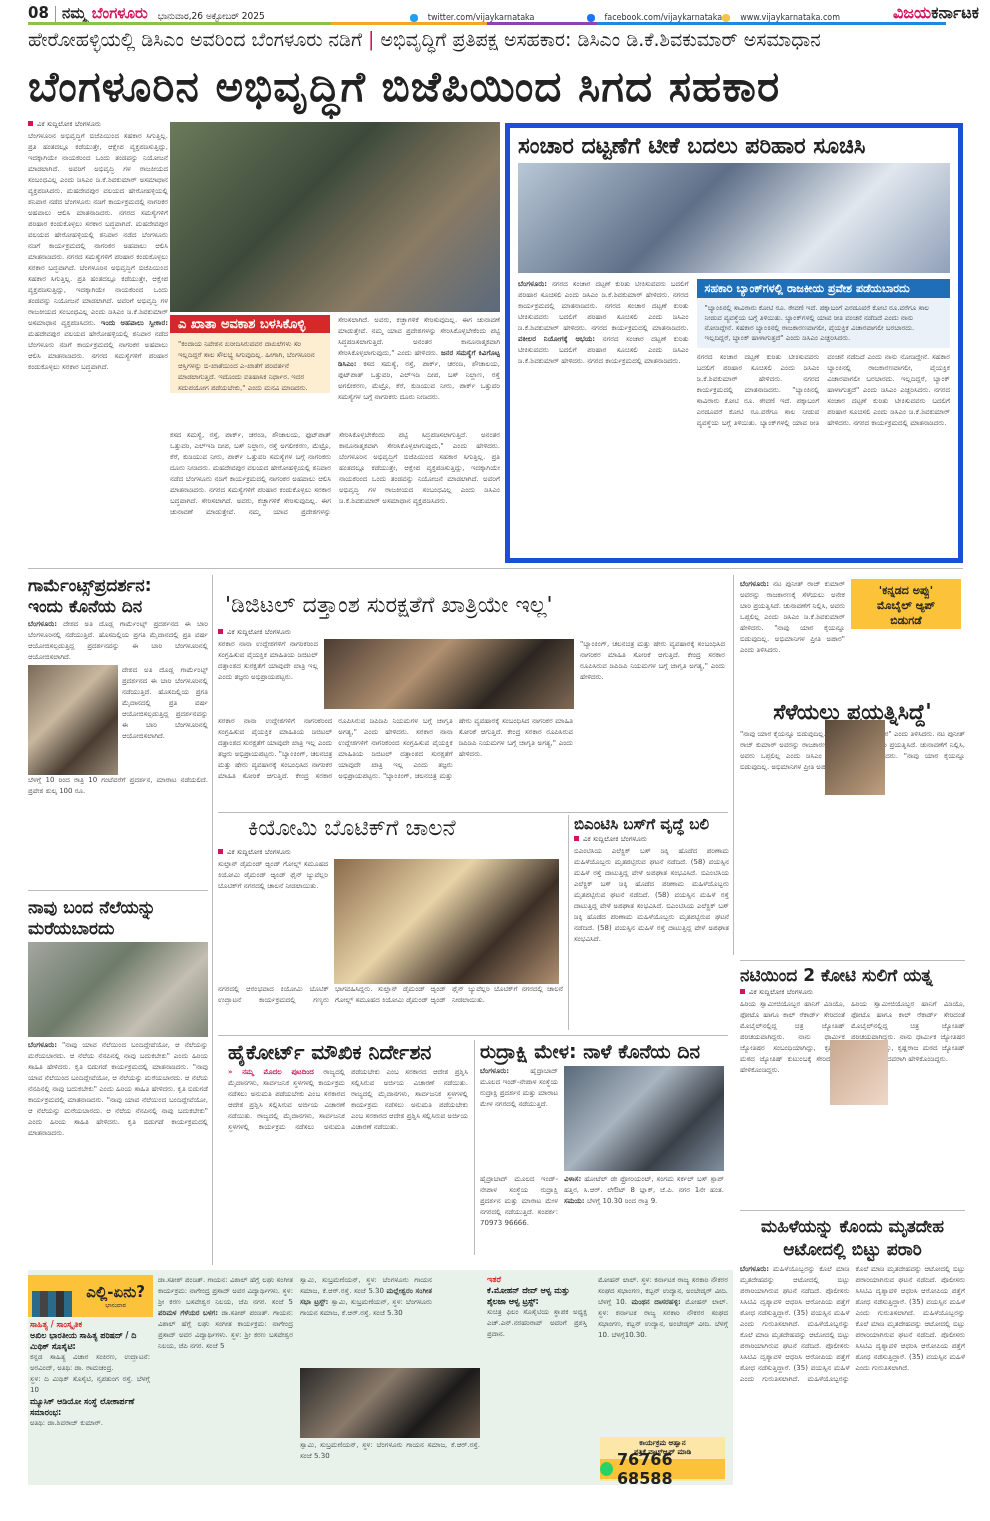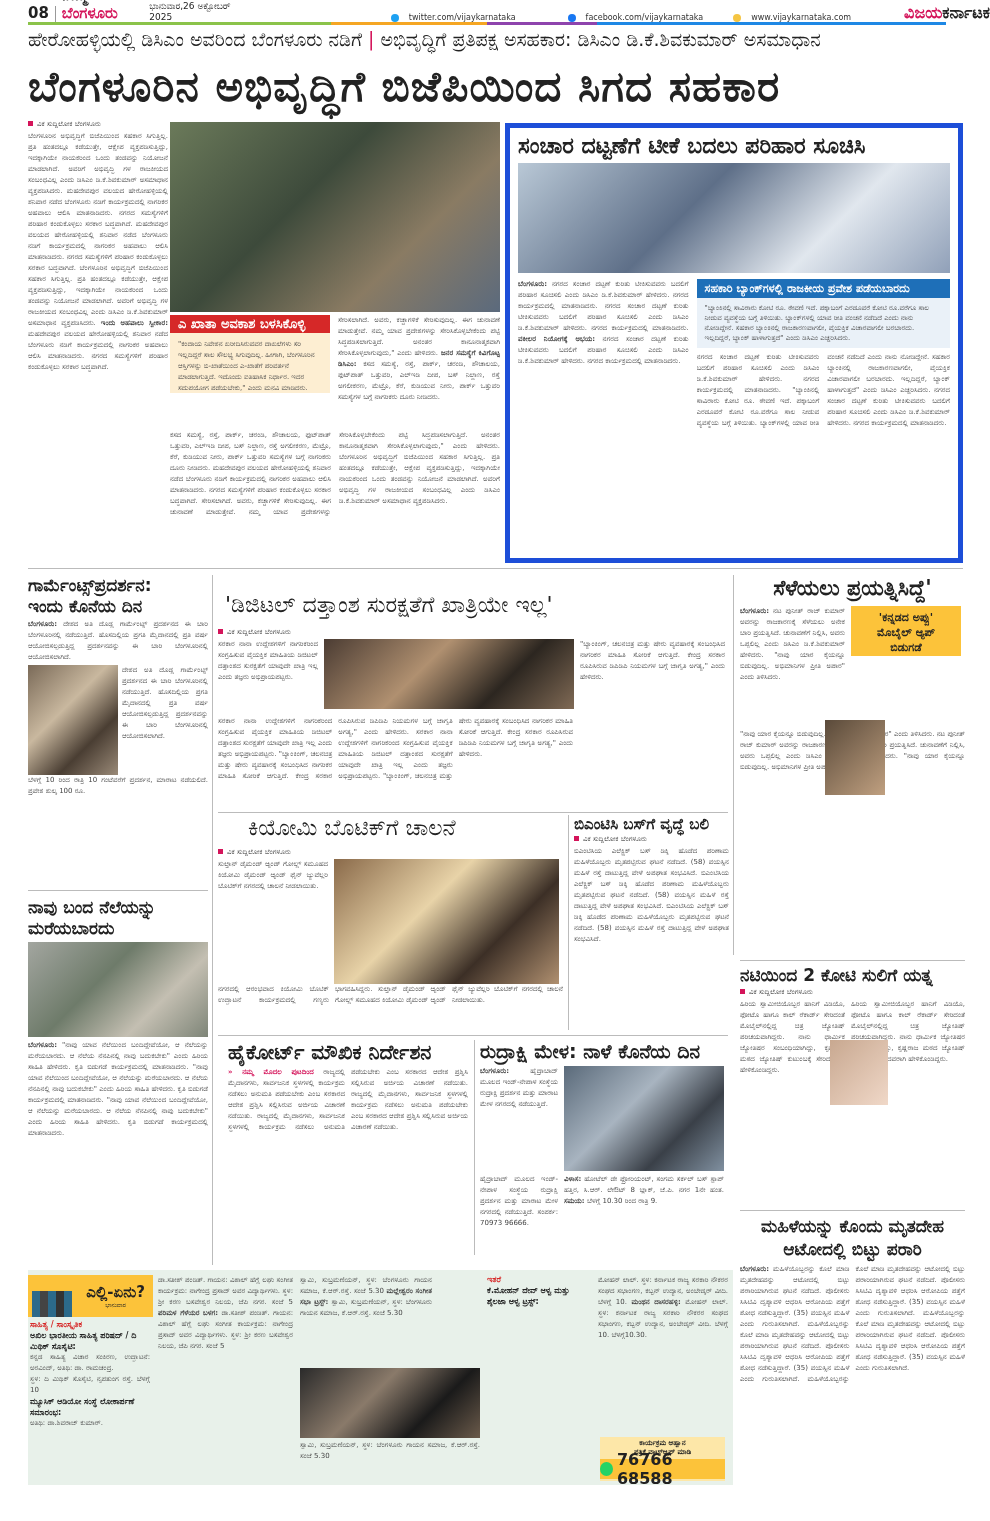--- a/index.html
+++ b/index.html
@@ -51,21 +51,21 @@
   <span class="sec"><span class="a">ನಮ್ಮ</span> <span class="b">ಬೆಂಗಳೂರು</span></span>
   <span class="date">ಭಾನುವಾರ,26 ಅಕ್ಟೋಬರ್ 2025</span>
   <span class="link" style="margin-left:145px">
       <span class="dot" style="background:#1da1f2"></span>
       <span>twitter.com/vijaykarnataka</span>
     </span>
   <span class="link" style="margin-left:52px">
       <span class="dot" style="background:#1877f2"></span>
       <span>facebook.com/vijaykarnataka</span>
     </span>
-  <span class="link" style="margin-left:30px">
+  <span class="link" style="">
       <span class="dot" style="background:#f5c542"></span>
       <span>www.vijaykarnataka.com</span>
     </span>
   <span class="logo" style="margin-left:53px"><span class="r">ವಿಜಯ</span><span class="k">ಕರ್ನಾಟಕ</span></span>
 </div>
 <div class="abs rule"></div>
 
 <div class="abs kicker"><span>ಹೇರೋಹಳ್ಳಿಯಲ್ಲಿ ಡಿಸಿಎಂ ಅವರಿಂದ ಬೆಂಗಳೂರು ನಡಿಗೆ</span> <span class="bar">|</span> <span>ಅಭಿವೃದ್ಧಿಗೆ ಪ್ರತಿಪಕ್ಷ ಅಸಹಕಾರ: ಡಿಸಿಎಂ ಡಿ.ಕೆ.ಶಿವಕುಮಾರ್ ಅಸಮಾಧಾನ</span></div>
 <div class="abs headline">ಬೆಂಗಳೂರಿನ ಅಭಿವೃದ್ಧಿಗೆ ಬಿಜೆಪಿಯಿಂದ ಸಿಗದ ಸಹಕಾರ</div>
 
@@ -122,29 +122,29 @@
   <div style="display:flex;gap:6px;margin-top:3px">
     <div class="txt" style="width:100px;height:70px;overflow:hidden">ಸರಕಾರ ನಾನಾ ಉದ್ದೇಶಗಳಿಗೆ ನಾಗರಿಕರಿಂದ ಸಂಗ್ರಹಿಸುವ ವೈಯಕ್ತಿಕ ಮಾಹಿತಿಯ ಡಿಜಿಟಲ್ ದತ್ತಾಂಶದ ಸುರಕ್ಷತೆಗೆ ಯಾವುದೇ ಖಾತ್ರಿ ಇಲ್ಲ ಎಂದು ತಜ್ಞರು ಅಭಿಪ್ರಾಯಪಟ್ಟರು.</div>
     <div class="photo d" style="width:250px;height:70px"></div>
     <div class="txt" style="width:145px;height:180px;overflow:hidden">"ಬ್ಯಾಂಕಿಂಗ್, ಚಲನಚಿತ್ರ ಮತ್ತು ಷೇರು ವ್ಯವಹಾರಕ್ಕೆ ಸಂಬಂಧಿಸಿದ ನಾಗರಿಕರ ಮಾಹಿತಿ ಸೋರಿಕೆ ಆಗುತ್ತಿದೆ. ಕೇಂದ್ರ ಸರಕಾರ ರೂಪಿಸಿರುವ ಡಿಪಿಡಿಪಿ ನಿಯಮಗಳ ಬಗ್ಗೆ ಜಾಗೃತಿ ಅಗತ್ಯ," ಎಂದು ಹೇಳಿದರು.</div>
   </div>
   <div class="txt" style="position:absolute;top:88px;left:0;width:355px;height:100px;column-count:3;column-gap:6px;overflow:hidden"><span>ಸರಕಾರ ನಾನಾ ಉದ್ದೇಶಗಳಿಗೆ ನಾಗರಿಕರಿಂದ ಸಂಗ್ರಹಿಸುವ ವೈಯಕ್ತಿಕ ಮಾಹಿತಿಯ ಡಿಜಿಟಲ್ ದತ್ತಾಂಶದ ಸುರಕ್ಷತೆಗೆ ಯಾವುದೇ ಖಾತ್ರಿ ಇಲ್ಲ ಎಂದು ತಜ್ಞರು ಅಭಿಪ್ರಾಯಪಟ್ಟರು.</span> <span>"ಬ್ಯಾಂಕಿಂಗ್, ಚಲನಚಿತ್ರ ಮತ್ತು ಷೇರು ವ್ಯವಹಾರಕ್ಕೆ ಸಂಬಂಧಿಸಿದ ನಾಗರಿಕರ ಮಾಹಿತಿ ಸೋರಿಕೆ ಆಗುತ್ತಿದೆ. ಕೇಂದ್ರ ಸರಕಾರ ರೂಪಿಸಿರುವ ಡಿಪಿಡಿಪಿ ನಿಯಮಗಳ ಬಗ್ಗೆ ಜಾಗೃತಿ ಅಗತ್ಯ," ಎಂದು ಹೇಳಿದರು.</span> <span>ಸರಕಾರ ನಾನಾ ಉದ್ದೇಶಗಳಿಗೆ ನಾಗರಿಕರಿಂದ ಸಂಗ್ರಹಿಸುವ ವೈಯಕ್ತಿಕ ಮಾಹಿತಿಯ ಡಿಜಿಟಲ್ ದತ್ತಾಂಶದ ಸುರಕ್ಷತೆಗೆ ಯಾವುದೇ ಖಾತ್ರಿ ಇಲ್ಲ ಎಂದು ತಜ್ಞರು ಅಭಿಪ್ರಾಯಪಟ್ಟರು.</span> <span>"ಬ್ಯಾಂಕಿಂಗ್, ಚಲನಚಿತ್ರ ಮತ್ತು ಷೇರು ವ್ಯವಹಾರಕ್ಕೆ ಸಂಬಂಧಿಸಿದ ನಾಗರಿಕರ ಮಾಹಿತಿ ಸೋರಿಕೆ ಆಗುತ್ತಿದೆ. ಕೇಂದ್ರ ಸರಕಾರ ರೂಪಿಸಿರುವ ಡಿಪಿಡಿಪಿ ನಿಯಮಗಳ ಬಗ್ಗೆ ಜಾಗೃತಿ ಅಗತ್ಯ," ಎಂದು ಹೇಳಿದರು.</span></div>
 </div>
 
 <div class="abs vline" style="left:733px;top:575px;height:380px"></div>
 <div class="abs" style="left:740px;top:575px;width:225px">
-  <div style="font-size:21px;font-weight:bold;text-align:center;line-height:27px">ಸೆಳೆಯಲು ಪ್ರಯತ್ನಿಸಿದ್ದೆ'</div>
   <div style="display:flex;gap:6px;margin-top:4px">
     <div class="txt" style="width:105px;height:120px;overflow:hidden"><b>ಬೆಂಗಳೂರು:</b> <span>ನಟ ಪುನೀತ್ ರಾಜ್ ಕುಮಾರ್ ಅವರನ್ನು ರಾಜಕಾರಣಕ್ಕೆ ಸೆಳೆಯಲು ಅನೇಕ ಬಾರಿ ಪ್ರಯತ್ನಿಸಿದೆ. ಚುನಾವಣೆಗೆ ನಿಲ್ಲಿಸಿ, ಅವರು ಒಪ್ಪಲಿಲ್ಲ ಎಂದು ಡಿಸಿಎಂ ಡಿ.ಕೆ.ಶಿವಕುಮಾರ್ ಹೇಳಿದರು.</span> <span>"ನಾವು ಯಾರ ಕೈಯನ್ನೂ ಬಿಡುವುದಿಲ್ಲ. ಅಭಿಮಾನಿಗಳ ಪ್ರೀತಿ ಅಪಾರ" ಎಂದು ತಿಳಿಸಿದರು.</span></div>
     <div class="yellowbox" style="width:110px;height:50px">
         <div>'ಕನ್ನಡದ ಅಪ್ಪು'</div>
         <div>ಮೊಬೈಲ್ ಆ್ಯಪ್</div>
         <div>ಬಿಡುಗಡೆ</div>
       </div>
   </div>
+  <div style="font-size:21px;font-weight:bold;text-align:center;line-height:27px">ಸೆಳೆಯಲು ಪ್ರಯತ್ನಿಸಿದ್ದೆ'</div>
   <div class="photo" style="position:absolute;left:85px;top:145px;width:60px;height:75px;background:linear-gradient(135deg,#5a4a3a,#c0a080)"></div>
   <div class="txt" style="height:195px;overflow:hidden;margin-top:3px"><span>"ನಾವು ಯಾರ ಕೈಯನ್ನೂ ಬಿಡುವುದಿಲ್ಲ. ಅಭಿಮಾನಿಗಳ ಪ್ರೀತಿ ಅಪಾರ" ಎಂದು ತಿಳಿಸಿದರು.</span> <span>ನಟ ಪುನೀತ್ ರಾಜ್ ಕುಮಾರ್ ಅವರನ್ನು ರಾಜಕಾರಣಕ್ಕೆ ಸೆಳೆಯಲು ಅನೇಕ ಬಾರಿ ಪ್ರಯತ್ನಿಸಿದೆ. ಚುನಾವಣೆಗೆ ನಿಲ್ಲಿಸಿ, ಅವರು ಒಪ್ಪಲಿಲ್ಲ ಎಂದು ಡಿಸಿಎಂ ಡಿ.ಕೆ.ಶಿವಕುಮಾರ್ ಹೇಳಿದರು.</span> <span>"ನಾವು ಯಾರ ಕೈಯನ್ನೂ ಬಿಡುವುದಿಲ್ಲ. ಅಭಿಮಾನಿಗಳ ಪ್ರೀತಿ ಅಪಾರ" ಎಂದು ತಿಳಿಸಿದರು.</span></div>
 </div>
 
 <div class="abs hline" style="left:218px;top:812px;width:510px"></div>
 <div class="abs h2" style="left:248px;top:815px;width:300px">ಕಿಯೋಮಿ ಬೊಟಿಕ್‌ಗೆ ಚಾಲನೆ</div>
 <div class="abs" style="left:218px;top:848px;width:345px">
   <div class="byline">ವಿಕ ಸುದ್ದಿಲೋಕ ಬೆಂಗಳೂರು</div>
   <div style="display:flex;gap:6px;margin-top:3px">
     <div class="txt" style="width:110px;height:120px;overflow:hidden">ಸುಲ್ತಾನ್ ಡೈಮಂಡ್ ಆ್ಯಂಡ್ ಗೋಲ್ಡ್ ಸಮೂಹದ ಕಿಯೋಮಿ ಡೈಮಂಡ್ ಆ್ಯಂಡ್ ಫೈನ್ ಜ್ಯುವೆಲ್ಲರಿ ಬೊಟಿಕ್‌ಗೆ ನಗರದಲ್ಲಿ ಚಾಲನೆ ನೀಡಲಾಯಿತು.</div>
@@ -212,20 +212,21 @@
   <div style="font-size:8px;font-weight:bold;line-height:11px">ಮ್ಯೂಸಿಕ್ ಆಡಿಯೋ ಸಂಸ್ಥೆ ಲೋಕಾರ್ಪಣೆ ಸಮಾರಂಭ:</div>
   <div class="txt">ಅತಿಥಿ: ಡಾ.ಶಿವರಾಜ್ ಕುಮಾರ್.</div>
 </div>
 <div class="abs txt" style="left:158px;top:1275px;width:135px;height:205px;overflow:hidden"><span>ಡಾ.ಸತೀಶ್ ಪಂಡಿತ್. ಗಾಯನ: ವಿಶಾಲ್ ಹೆಗ್ಡೆ ಲಘು ಸಂಗೀತ ಕಾರ್ಯಕ್ರಮ: ನಾಗೇಂದ್ರ ಪ್ರಸಾದ್ ಅವರ ವಿದ್ಯಾರ್ಥಿಗಳು. ಸ್ಥಳ: ಶ್ರೀ ಕರಣ ಬಸವೇಶ್ವರ ನಿಲಯ, ಜೆಪಿ ನಗರ. ಸಂಜೆ 5</span> <b>ಪರಿಮಳ ಗೆಳೆಯರ ಬಳಗ:</b> <span>ಡಾ.ಸತೀಶ್ ಪಂಡಿತ್. ಗಾಯನ: ವಿಶಾಲ್ ಹೆಗ್ಡೆ ಲಘು ಸಂಗೀತ ಕಾರ್ಯಕ್ರಮ: ನಾಗೇಂದ್ರ ಪ್ರಸಾದ್ ಅವರ ವಿದ್ಯಾರ್ಥಿಗಳು. ಸ್ಥಳ: ಶ್ರೀ ಕರಣ ಬಸವೇಶ್ವರ ನಿಲಯ, ಜೆಪಿ ನಗರ. ಸಂಜೆ 5</span></div>
 <div class="abs txt" style="left:300px;top:1275px;width:132px;height:90px;overflow:hidden"><span>ಸ್ವಾಮಿ, ಸುಬ್ರಮಣಿಯನ್, ಸ್ಥಳ: ಬೆಂಗಳೂರು ಗಾಯನ ಸಮಾಜ, ಕೆ.ಆರ್.ರಸ್ತೆ. ಸಂಜೆ 5.30</span> <b>ಮಲ್ಲೇಶ್ವರಂ ಸಂಗೀತ ಸಭಾ ಟ್ರಸ್ಟ್:</b> <span>ಸ್ವಾಮಿ, ಸುಬ್ರಮಣಿಯನ್, ಸ್ಥಳ: ಬೆಂಗಳೂರು ಗಾಯನ ಸಮಾಜ, ಕೆ.ಆರ್.ರಸ್ತೆ. ಸಂಜೆ 5.30</span></div>
 <div class="abs photo" style="left:300px;top:1368px;width:180px;height:70px;background:linear-gradient(135deg,#2a2a2a,#8a7a6a 40%,#1a1a1a 70%,#6a5a4a)"></div>
 <div class="abs txt" style="left:300px;top:1440px;width:180px;height:42px;overflow:hidden">ಸ್ವಾಮಿ, ಸುಬ್ರಮಣಿಯನ್, ಸ್ಥಳ: ಬೆಂಗಳೂರು ಗಾಯನ ಸಮಾಜ, ಕೆ.ಆರ್.ರಸ್ತೆ. ಸಂಜೆ 5.30</div>
 <div class="abs" style="left:487px;top:1275px;width:100px">
   <div style="font-size:8px;color:#d62828;font-weight:bold">ಇತರೆ</div>
   <div style="font-size:8px;font-weight:bold;line-height:11px">ಕೆ.ಮೋಹನ್ ದೇವ್ ಆಳ್ವ ಮತ್ತು ಶೈಲಜಾ ಆಳ್ವ ಟ್ರಸ್ಟ್:</div>
+  <div class="txt" style="height:150px;overflow:hidden">ಸುಚಿತ್ರ ಫಿಲಂ ಸೊಸೈಟಿಯ ಸ್ಥಾಪಕ ಅಧ್ಯಕ್ಷ ಎಚ್.ಎನ್.ನರಹರಿರಾವ್ ಅವರಿಗೆ ಪ್ರಶಸ್ತಿ ಪ್ರದಾನ.</div>
 </div>
 <div class="abs txt" style="left:598px;top:1275px;width:130px;height:155px;overflow:hidden"><span>ಮೋಹನ್ ಲಾಲ್. ಸ್ಥಳ: ಕರ್ನಾಟಕ ರಾಜ್ಯ ಸರಕಾರಿ ನೌಕರರ ಸಂಘದ ಸಭಾಂಗಣ, ಕಬ್ಬನ್ ಉದ್ಯಾನ, ಅಂಬೇಡ್ಕರ್ ವೀದಿ. ಬೆಳಗ್ಗೆ 10.</span> <b>ಮಂಥನ ದಾಸರಹಳ್ಳಿ:</b> <span>ಮೋಹನ್ ಲಾಲ್. ಸ್ಥಳ: ಕರ್ನಾಟಕ ರಾಜ್ಯ ಸರಕಾರಿ ನೌಕರರ ಸಂಘದ ಸಭಾಂಗಣ, ಕಬ್ಬನ್ ಉದ್ಯಾನ, ಅಂಬೇಡ್ಕರ್ ವೀದಿ. ಬೆಳಗ್ಗೆ 10.</span> <span>ಬೆಳಗ್ಗೆ10.30.</span></div>
 <div class="abs" style="left:600px;top:1437px;width:125px;height:44px;background:#fde7a8">
   <div style="font-size:7px;font-weight:bold;text-align:center;line-height:9px;padding-top:2px">ಕಾರ್ಯಕ್ರಮ ಆಹ್ವಾನ</div>
   <div style="font-size:7px;font-weight:bold;text-align:center;line-height:9px">ಪತ್ರಿಕೆ ವಾಟ್ಸ್ಆ್ಯಪ್ ಮಾಡಿ</div>
   <div class="phone" style="height:20px;margin-top:2px">
       <span class="wa"></span>
       <span>76766 68588</span>
     </div>
 </div>

